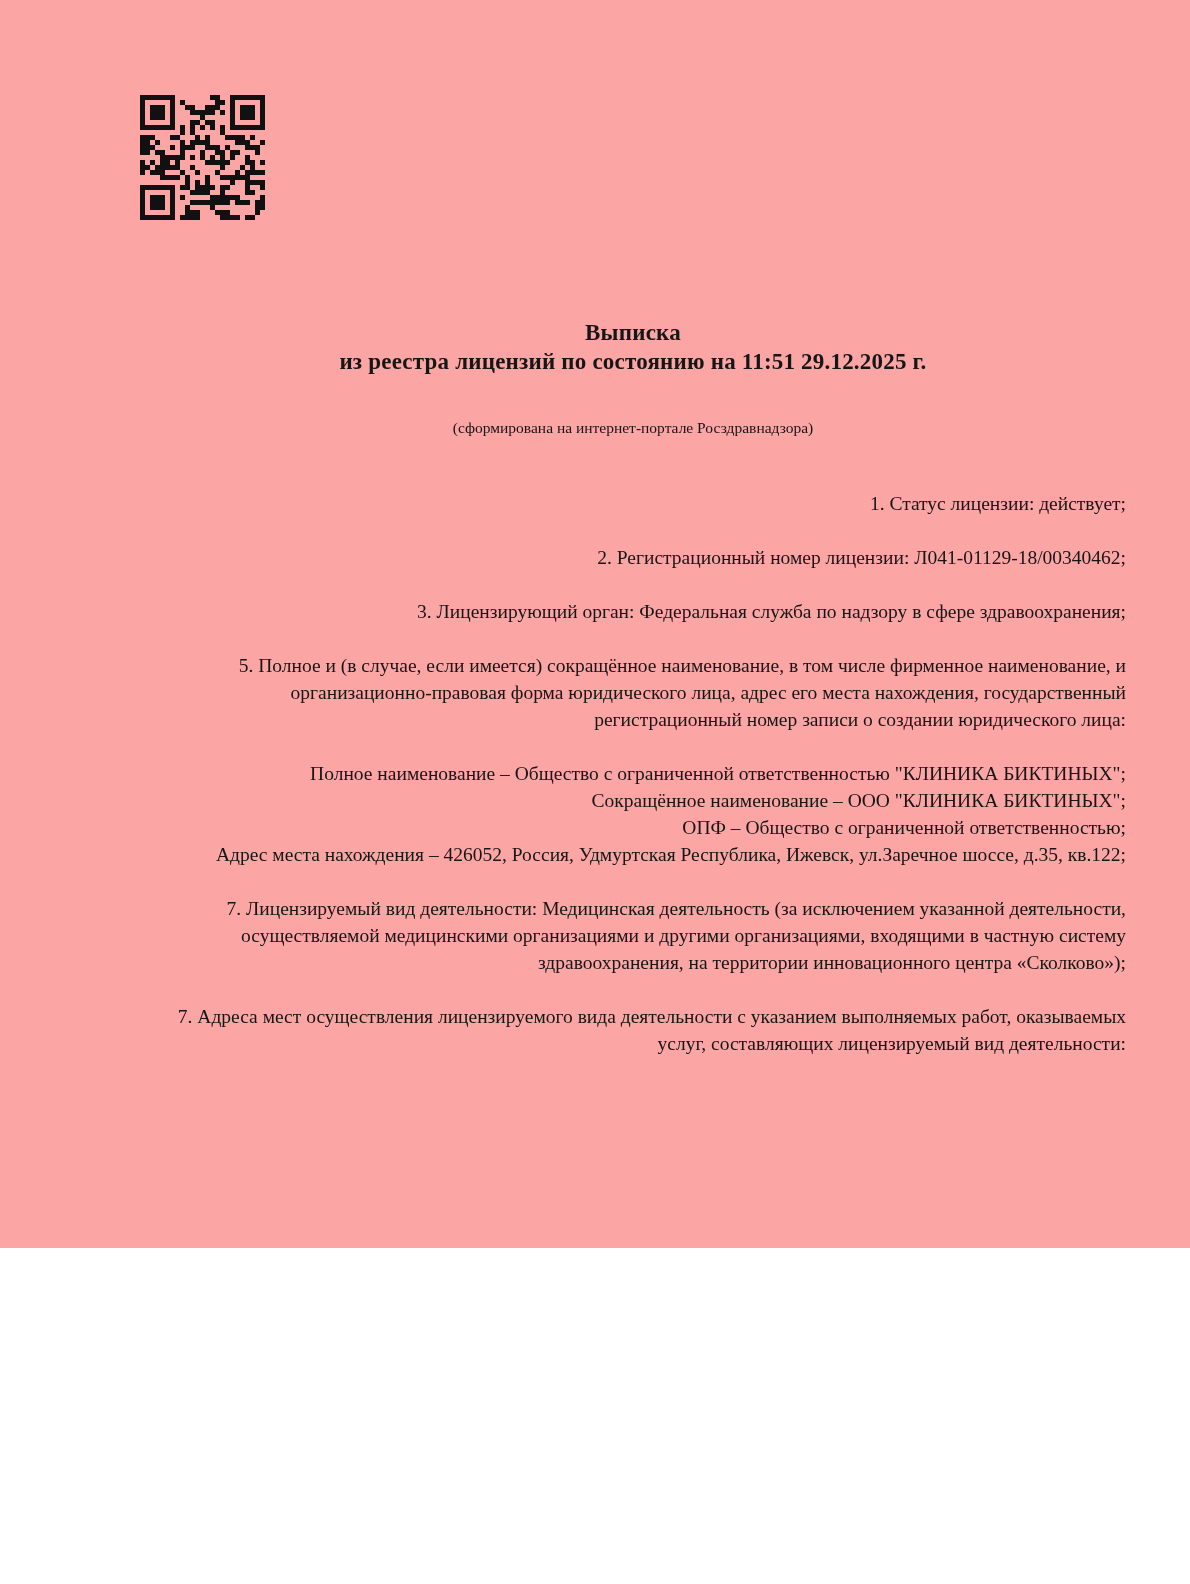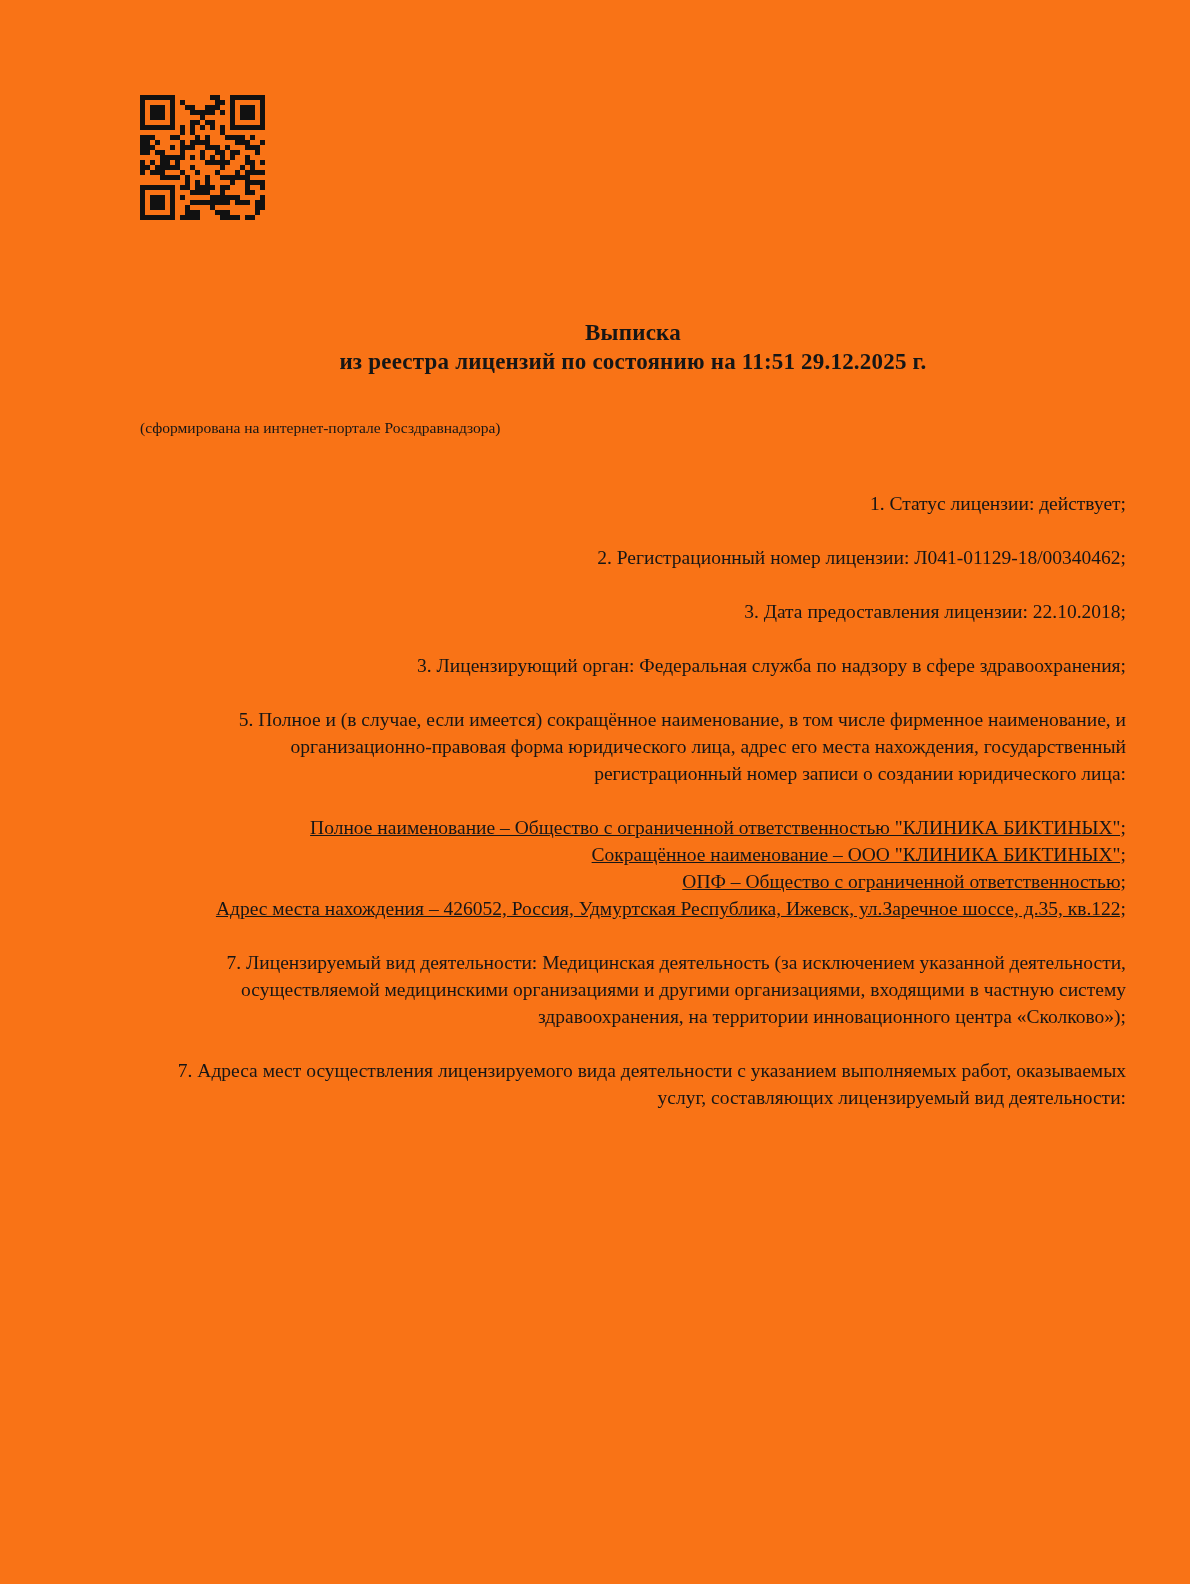--- a/index.html
+++ b/index.html
@@ -3,22 +3,22 @@
 <meta charset="utf-8">
 <style>
   html, body {
     margin: 0;
     padding: 0;
     background: #ffffff;
   }
   .page {
     position: relative;
     width: 1190px;
-    height: 1584px;
-    background: #f97316;
+    height: 1248px;
+    background: #fca5a5;
     box-sizing: border-box;
     padding: 318px 64px 40px 140px;
     font-family: "Liberation Serif", serif;
     color: #161616;
     overflow: hidden;
   }
   .qr {
     position: absolute;
     top: 95px;
     left: 140px;
@@ -28,37 +28,36 @@
   .title-block {
     text-align: center;
   }
   .title-line {
     font-weight: bold;
     font-size: 23px;
     line-height: 29px;
     letter-spacing: 0.2px;
   }
   .subtitle {
-    text-align: left;
+    text-align: center;
     font-size: 15.5px;
     line-height: 20px;
     margin-top: 42px;
   }
   .doc-body {
     margin-top: 52px;
     font-size: 19.5px;
     line-height: 27px;
     text-align: right;
   }
   .doc-body p {
     margin: 0 0 27px 0;
   }
   .entity-block {
     margin: 0 0 27px 16px;
-    text-decoration: underline;
   }
   .entity-line {
     display: block;
   }
 </style>
 </head>
 <body>
 
 <div class="page">
 
@@ -71,21 +70,20 @@
   <div class="title-block">
     <div class="title-line">Выписка</div>
     <div class="title-line">из реестра лицензий по состоянию на 11:51 29.12.2025 г.</div>
   </div>
 
   <div class="subtitle">(сформирована на интернет-портале Росздравнадзора)</div>
 
   <div class="doc-body">
     <p>1. Статус лицензии: действует;</p>
     <p>2. Регистрационный номер лицензии: Л041-01129-18/00340462;</p>
-    <p>3. Дата предоставления лицензии: 22.10.2018;</p>
     <p>3. Лицензирующий орган: Федеральная служба по надзору в сфере здравоохранения;</p>
     <p>5. Полное и (в случае, если имеется) сокращённое наименование, в том числе фирменное наименование, и организационно-правовая форма юридического лица, адрес его места нахождения, государственный регистрационный номер записи о создании юридического лица:</p>
 
     <div class="entity-block">
       <span class="entity-line">Полное наименование – Общество с ограниченной ответственностью "КЛИНИКА БИКТИНЫХ";</span>
       <span class="entity-line">Сокращённое наименование – ООО "КЛИНИКА БИКТИНЫХ";</span>
       <span class="entity-line">ОПФ – Общество с ограниченной ответственностью;</span>
       <span class="entity-line">Адрес места нахождения – 426052, Россия, Удмуртская Республика, Ижевск, ул.Заречное шоссе, д.35, кв.122;</span>
     </div>
 

